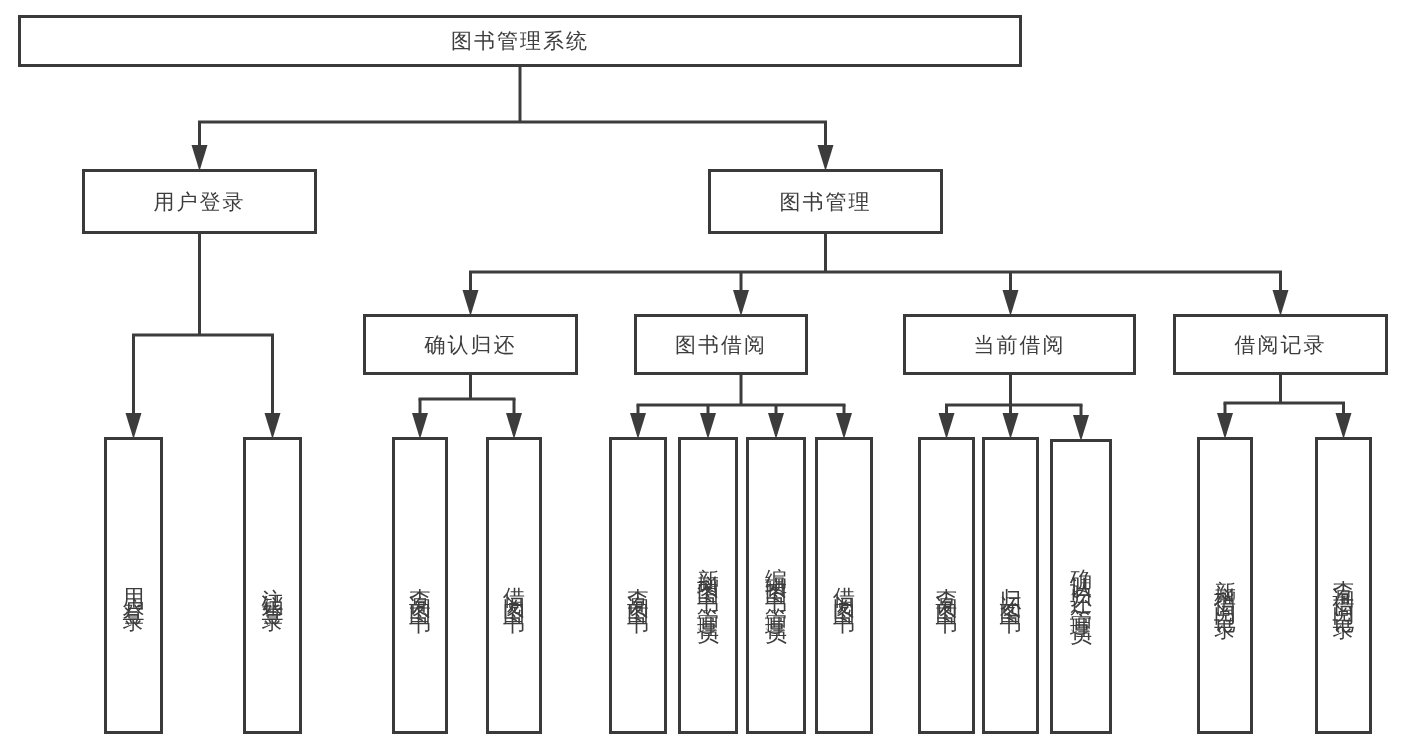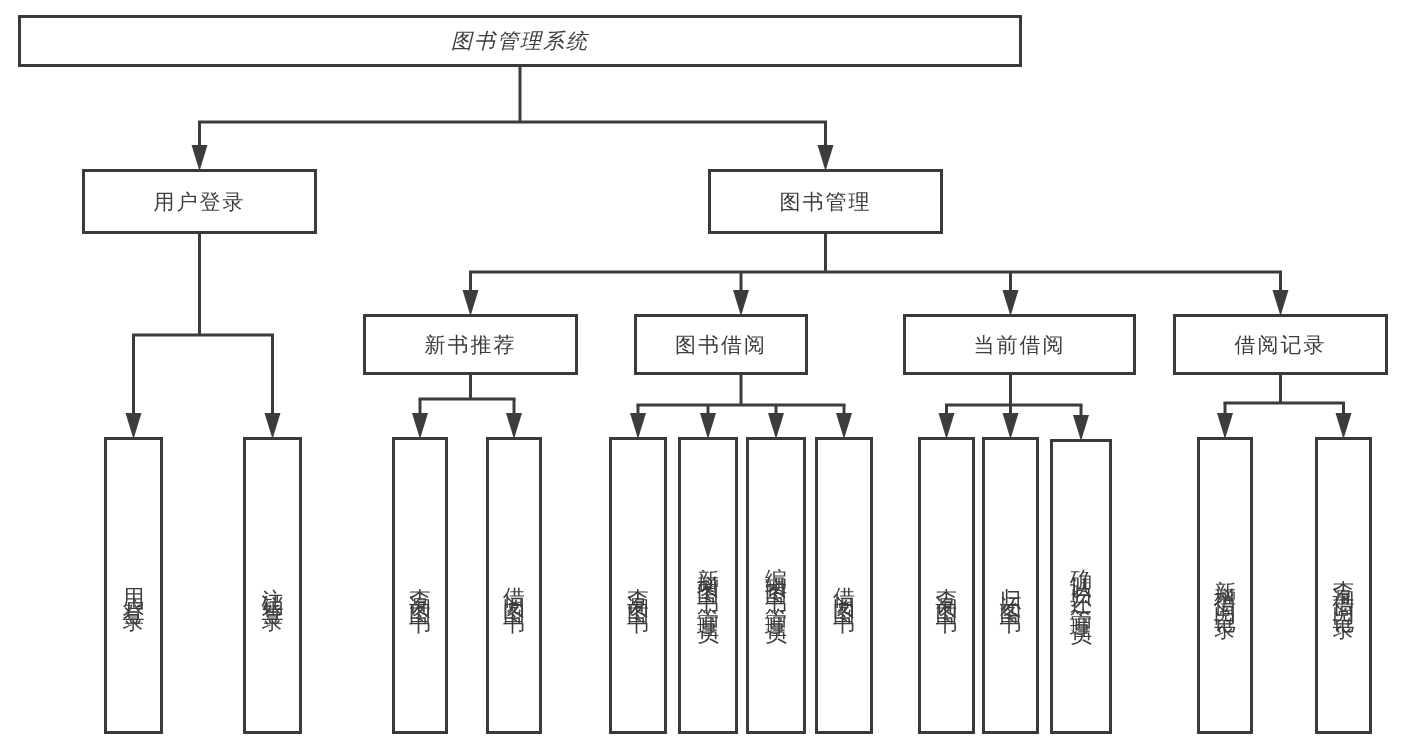--- a/index.html
+++ b/index.html
@@ -122,31 +122,31 @@
       <line x1="1081" y1="405" x2="1081" y2="417" stroke="#3c3c3c" stroke-width="3"></line>
       <polygon points="1073,415 1089,415 1081,441" fill="#3c3c3c"></polygon>
       <line x1="1280.5" y1="375" x2="1280.5" y2="403" stroke="#3c3c3c" stroke-width="3"></line>
       <line x1="1223.5" y1="403" x2="1345" y2="403" stroke="#3c3c3c" stroke-width="3"></line>
       <line x1="1225" y1="403" x2="1225" y2="415" stroke="#3c3c3c" stroke-width="3"></line>
       <polygon points="1217,413 1233,413 1225,439" fill="#3c3c3c"></polygon>
       <line x1="1343.5" y1="403" x2="1343.5" y2="415" stroke="#3c3c3c" stroke-width="3"></line>
       <polygon points="1335.5,413 1351.5,413 1343.5,439" fill="#3c3c3c"></polygon>
     </svg>
   <div class="nodes-layer">
-      <div class="node horizontal" style="left: 18px; top: 15px; width: 1004px; height: 52px; font-style: italic;">
+      <div class="node horizontal" style="left: 18px; top: 15px; width: 1004px; height: 52px;">
         <span class="node-label">图书管理系统</span>
       </div>
       <div class="node horizontal" style="left: 82px; top: 169px; width: 235px; height: 65px;">
         <span class="node-label">用户登录</span>
       </div>
       <div class="node horizontal" style="left: 708px; top: 169px; width: 235px; height: 65px;">
         <span class="node-label">图书管理</span>
       </div>
       <div class="node horizontal" style="left: 363px; top: 314px; width: 215px; height: 61px;">
-        <span class="node-label">新书推荐</span>
+        <span class="node-label">确认归还</span>
       </div>
       <div class="node horizontal" style="left: 634px; top: 314px; width: 174px; height: 61px;">
         <span class="node-label">图书借阅</span>
       </div>
       <div class="node horizontal" style="left: 903px; top: 314px; width: 233px; height: 61px;">
         <span class="node-label">当前借阅</span>
       </div>
       <div class="node horizontal" style="left: 1173px; top: 314px; width: 215px; height: 61px;">
         <span class="node-label">借阅记录</span>
       </div>

